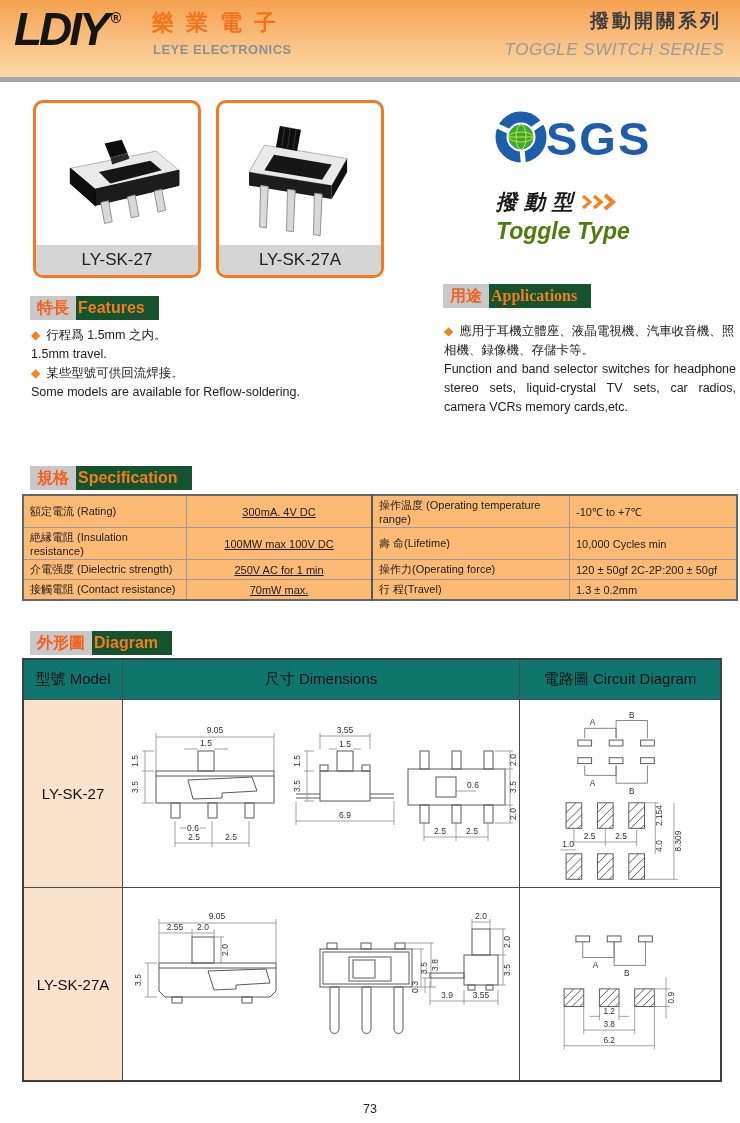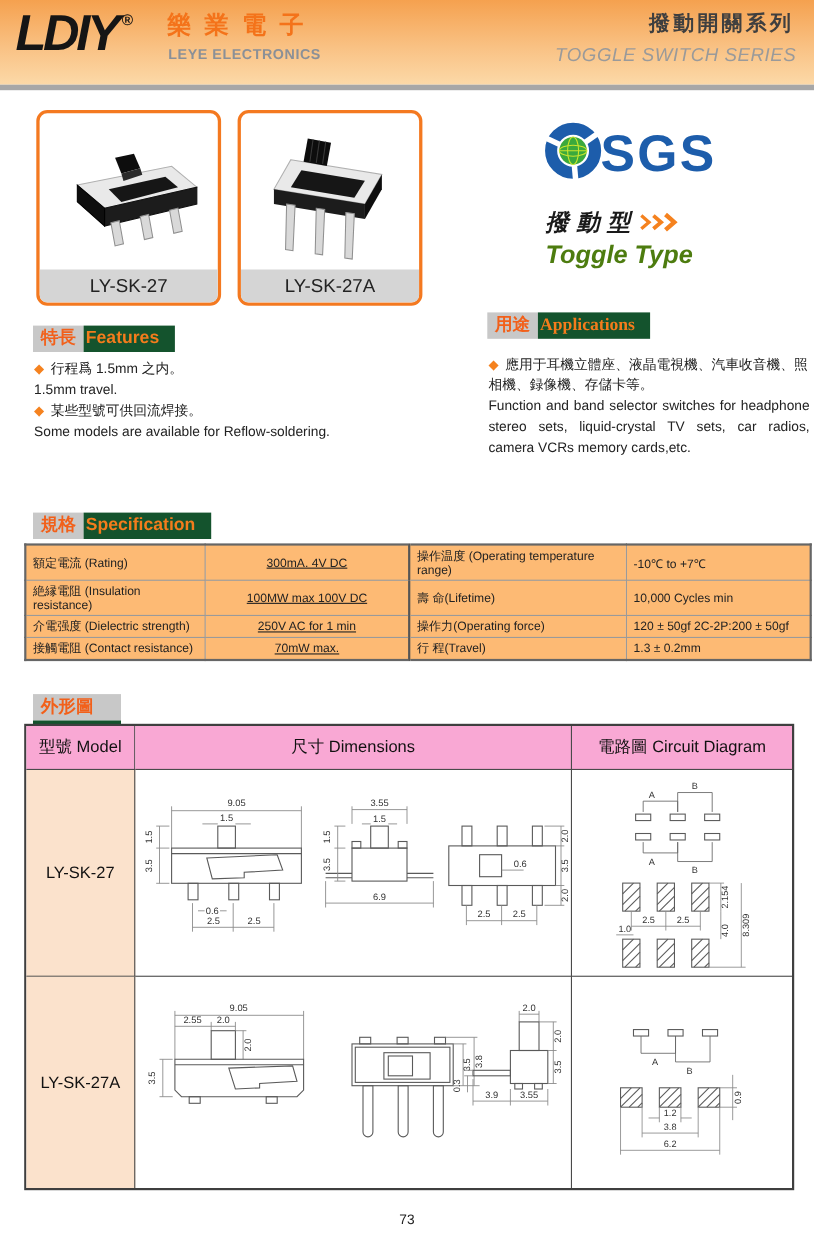--- a/index.html
+++ b/index.html
@@ -51,21 +51,21 @@
 
   
   .dtable { position:absolute; left:22px; top:658px; width:700px; height:424px; border:2px solid #3f3f3f; }
   .drow { display:flex; }
   .dcell { border-right:1px solid #4a4a4a; border-bottom:1px solid #4a4a4a; display:flex; align-items:center; justify-content:center; }
   .dcell.last { border-right:none; }
   .drow.bottom .dcell { border-bottom:none; }
   .c-model { width:99px; }
   .c-dims  { width:397px; }
   .c-circ  { width:200px; flex:1; }
-  .dhead { height:40px; background:#f9a8d4; font-size:15px; color:#111; }
+  .dhead { height:40px; background:#0f766e; font-size:15px; color:#111; }
   .dbody1 { height:188px; }
   .dbody2 { height:192px; }
   .model-cell { background:#fbe2cc; font-size:15px; color:#111; }
 
   
   .dw line, .dw rect, .dw polyline, .dw polygon, .dw path { stroke:#5a5a5a; stroke-width:1; fill:none; }
   .dw .dim { stroke:#8a8a8a; stroke-width:.8; }
   .dw text { fill:#333; font-size:8.5px; stroke:none; text-anchor:middle; font-family:"Liberation Sans",sans-serif; }
   .dw .hl { stroke:#666; stroke-width:.8; }
 
@@ -197,21 +197,21 @@
     </tr>
     <tr>
       <td>接觸電阻 (Contact resistance)</td>
       <td class="c">70mW max.</td>
       <td class="mid">行 程(Travel)</td>
       <td>1.3 ± 0.2mm</td>
     </tr>
   </tbody>
     </table>
 
-  <div class="sec" style="left:30px; top:631px;flex-direction:column;">
+  <div class="sec" style="left:30px; top:631px;">
     <span class="cn">外形圖</span>
     <span class="en">Diagram</span>
   </div>
 
   <div class="dtable">
     <div class="drow">
       <div class="dcell dhead c-model">型號 Model</div>
       <div class="dcell dhead c-dims">尺寸 Dimensions</div>
       <div class="dcell dhead c-circ last">電路圖 Circuit Diagram</div>
     </div>

